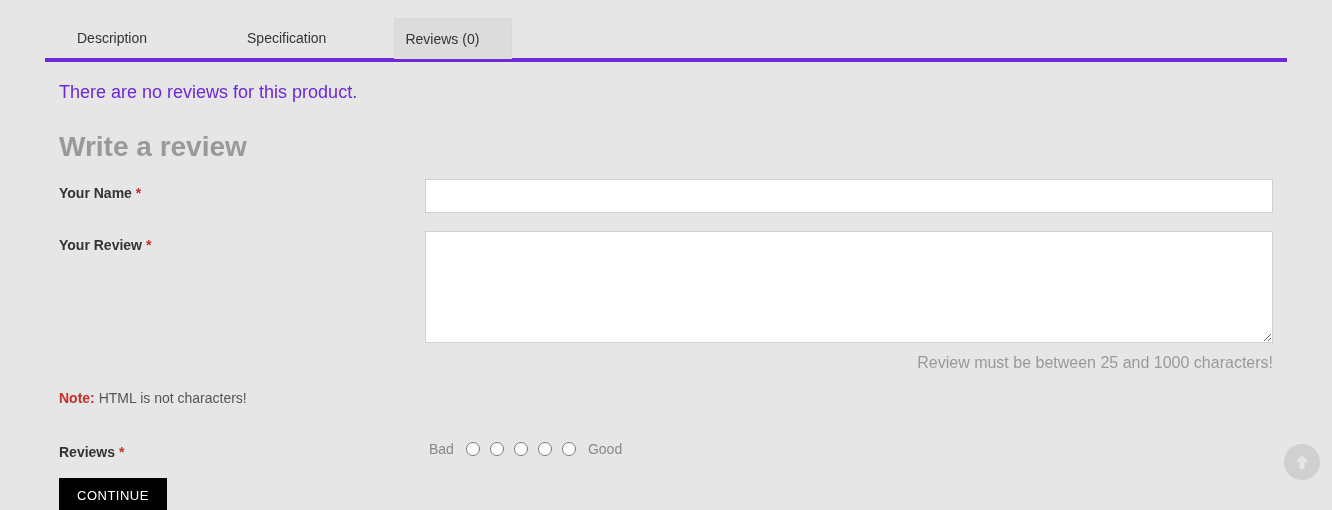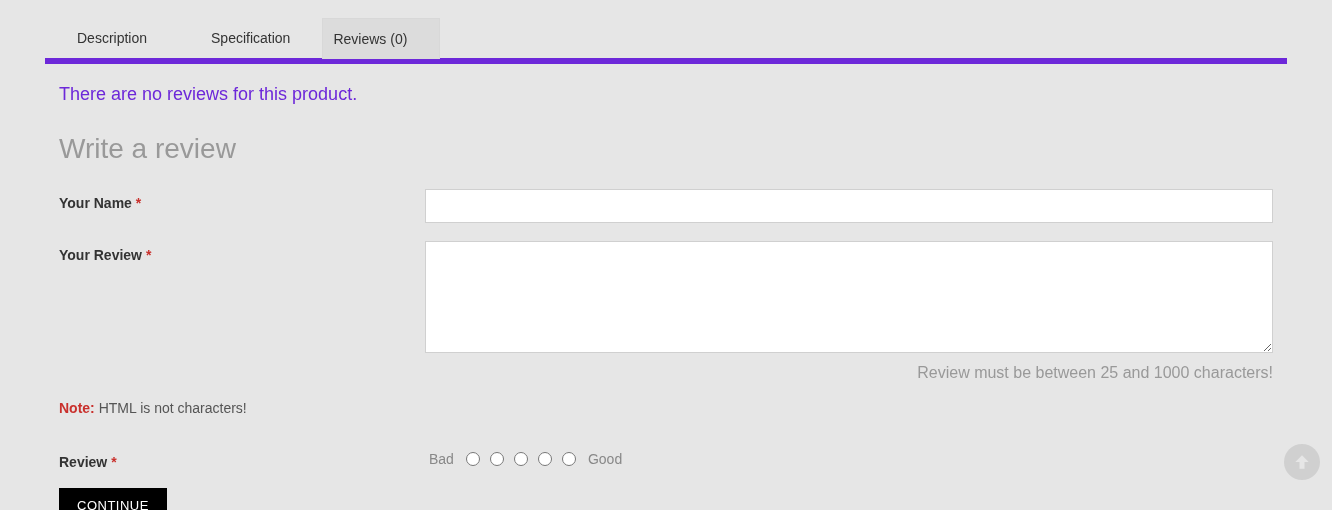--- a/index.html
+++ b/index.html
@@ -14,22 +14,23 @@
       height: 510px;
       position: relative;
       background: #e6e6e6;
     }
     .container {
       margin: 0 45px;
       padding-top: 0;
     }
     .tabs {
       display: flex;
-      border-bottom: 6px solid #6d28d9;
+      border-bottom: 4px solid #6d28d9;
       margin-top: 18px;
+      gap: 36px;
     }
     .tab {
       padding: 12px 32px;
       font-size: 14px;
       color: #333;
       cursor: pointer;
     }
     .tab.active {
       background: #dcdcdc;
       border: 1px solid #d8d8d8;
@@ -40,23 +41,23 @@
     .tab-content {
       padding: 20px 14px 0 14px;
     }
     .no-reviews {
       color: #6d28d9;
       font-size: 18px;
       margin-bottom: 28px;
     }
     .section-title {
       font-size: 28px;
-      font-weight: 400;
+      font-weight: 700;
       color: #999;
-      margin-bottom: 24px;
+      margin-bottom: 16px;
     }
     .form-row {
       display: flex;
       margin-bottom: 18px;
     }
     .form-label {
       width: 366px;
       color: #333;
       font-size: 14px;
       padding-top: 6px;
@@ -183,21 +184,21 @@
           <div class="help-text">Review must be between 25 and 1000 characters!</div>
         </div>
       </div>
 
       <div class="note-row">
         <span class="note-label">Note:</span><span class="note-text"> HTML is not characters!</span>
       </div>
 
       <div class="form-row">
         <div class="form-label">
-          <span>Review</span> <span class="required">*</span>
+          <span>Reviews</span> <span class="required">*</span>
         </div>
         <div class="rating-field">
           <span class="rating-bad">Bad</span>
           <input type="radio" name="rating" style="">
           <input type="radio" name="rating" style="">
           <input type="radio" name="rating" style="">
           <input type="radio" name="rating" style="">
           <input type="radio" name="rating" style="">
           <span class="rating-good">Good</span>
         </div>

